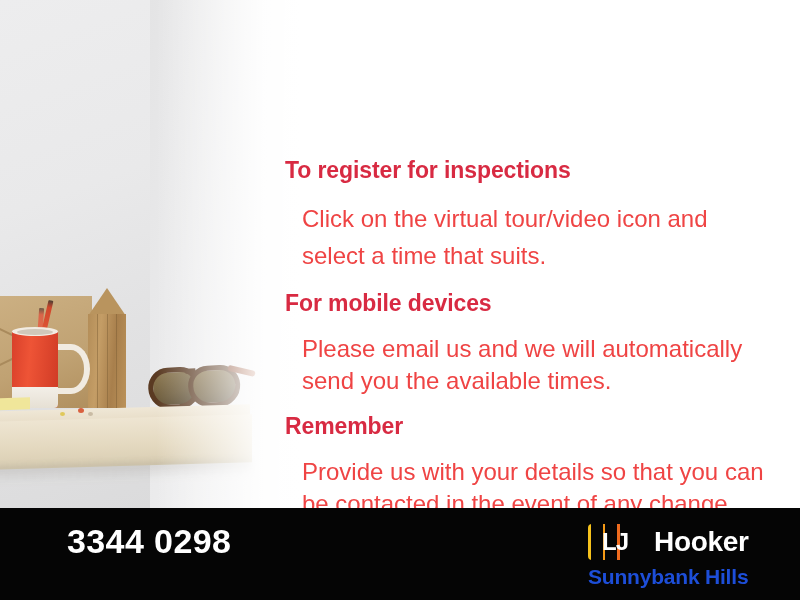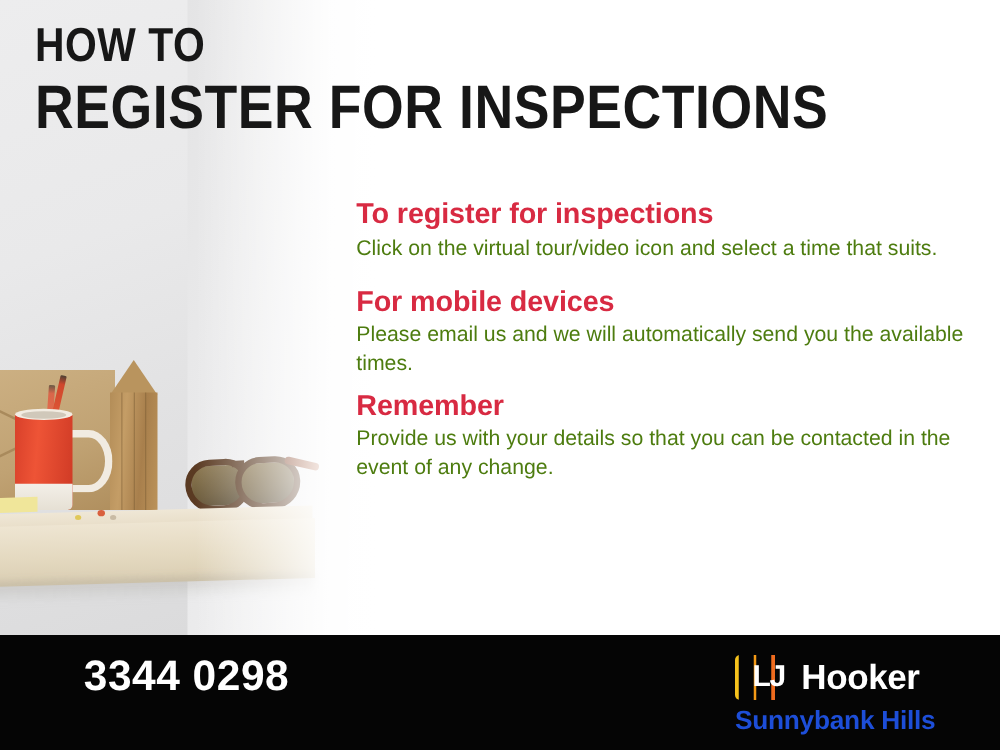--- a/index.html
+++ b/index.html
@@ -166,22 +166,22 @@
   
   .copy{position:absolute;left:285px;top:158px;width:500px;}
   .sec{margin:0 0 10px 0;}
   .sec-h{
     color:#d82a42;
     font-size:23px;font-weight:bold;line-height:1.08;
     margin:0 0 3px 0;
     letter-spacing:-.1px;
   }
   .sec-p{
-    color:#4d7c0f;
-    font-size:17px;line-height:1.33;margin:0;
+    color:#ef4444;
+    font-size:24px;line-height:1.33;margin:17px;
   }
   .sec-1{margin-bottom:17px;}
   .sec-1 .sec-p{line-height:1.55;}
   .sec-2{margin-bottom:14px;}
 
   
   .footer{
     position:absolute;left:0;top:508px;width:800px;height:92px;
     background:#050505;
   }
@@ -209,21 +209,21 @@
   .st1{width:6px;background:#f6c21c;}
   .st2{width:6px;background:#f59a16;}
   .st3{width:6px;background:#ef6b1e;}
   .st4{flex:1;background:#e01f26;}
   .lj{
     position:absolute;right:3px;top:3px;width:28px;height:30px;
     color:#ffffff;font-size:24px;font-weight:bold;line-height:30px;
     text-align:center;letter-spacing:-1px;
   }
   .logo-word{
-    margin-left:9px;color:#ffffff;font-size:28px;font-weight:bold;
+    margin-left:22px;color:#ffffff;font-size:28px;font-weight:bold;
     letter-spacing:-.3px;line-height:1;
   }
   .logo-sub{
     position:absolute;left:0;top:42px;
     color:#1d4ed8;font-size:21px;font-weight:bold;letter-spacing:-.2px;
     line-height:1;
   }
 </style>
 </head>
 <body>
@@ -265,24 +265,20 @@
     <div class="shelf-top"></div>
     <div class="crumb1"></div>
     <div class="crumb2"></div>
     <div class="crumb3"></div>
     <div class="shelf-face"></div>
     <div class="shelf-shadow"></div>
 
     <div class="photo-fade"></div>
   </div>
 
-  <div class="header">
-    <div class="kicker">HOW TO</div>
-    <div class="headline">REGISTER FOR INSPECTIONS</div>
-  </div>
 
   <div class="copy">
 
     <div class="sec sec-1">
       <div class="sec-h">To register for inspections</div>
       <div class="sec-p">Click on the virtual tour/video icon and select a time that suits.</div>
     </div>
 
     <div class="sec sec-3">
       <div class="sec-h">For mobile devices</div>

